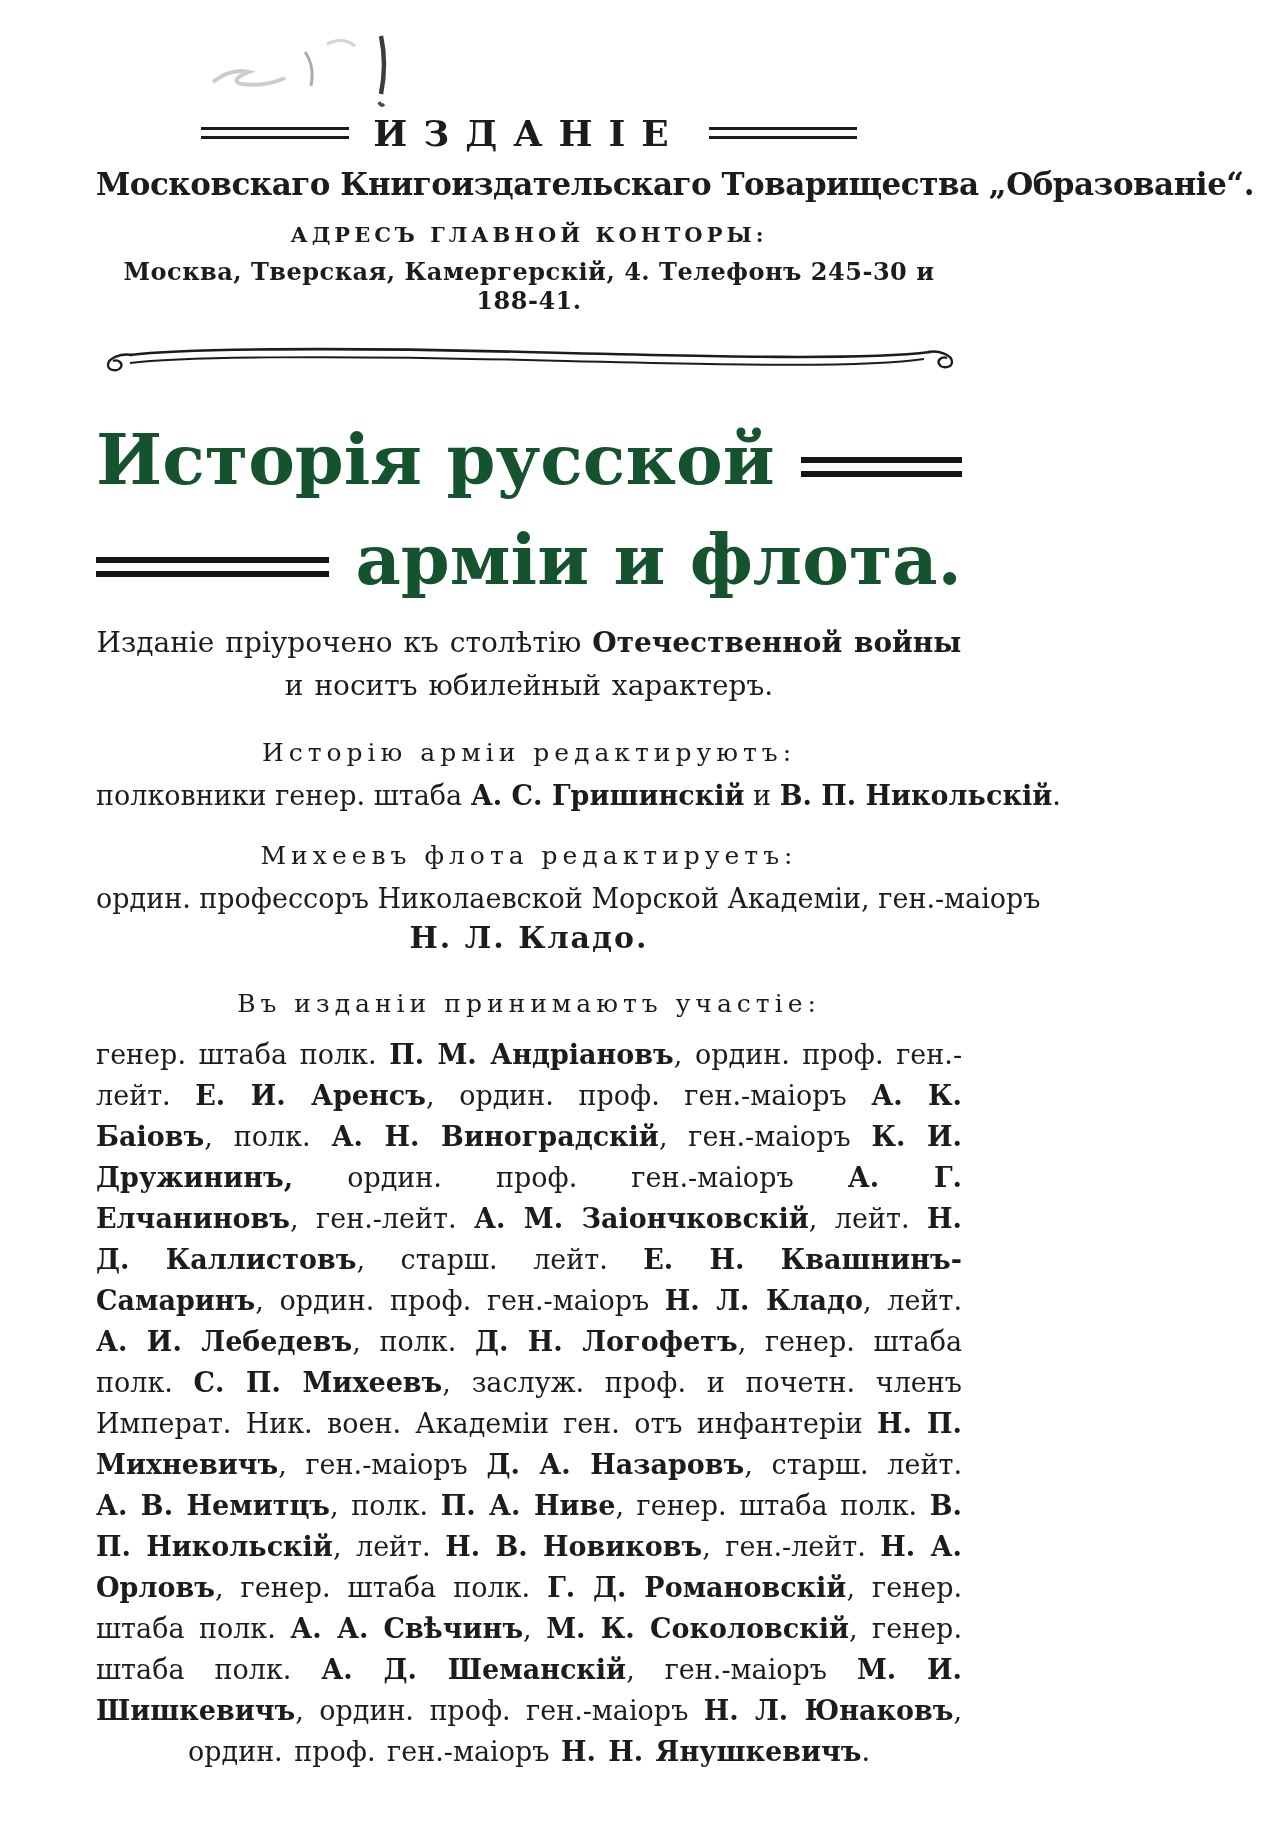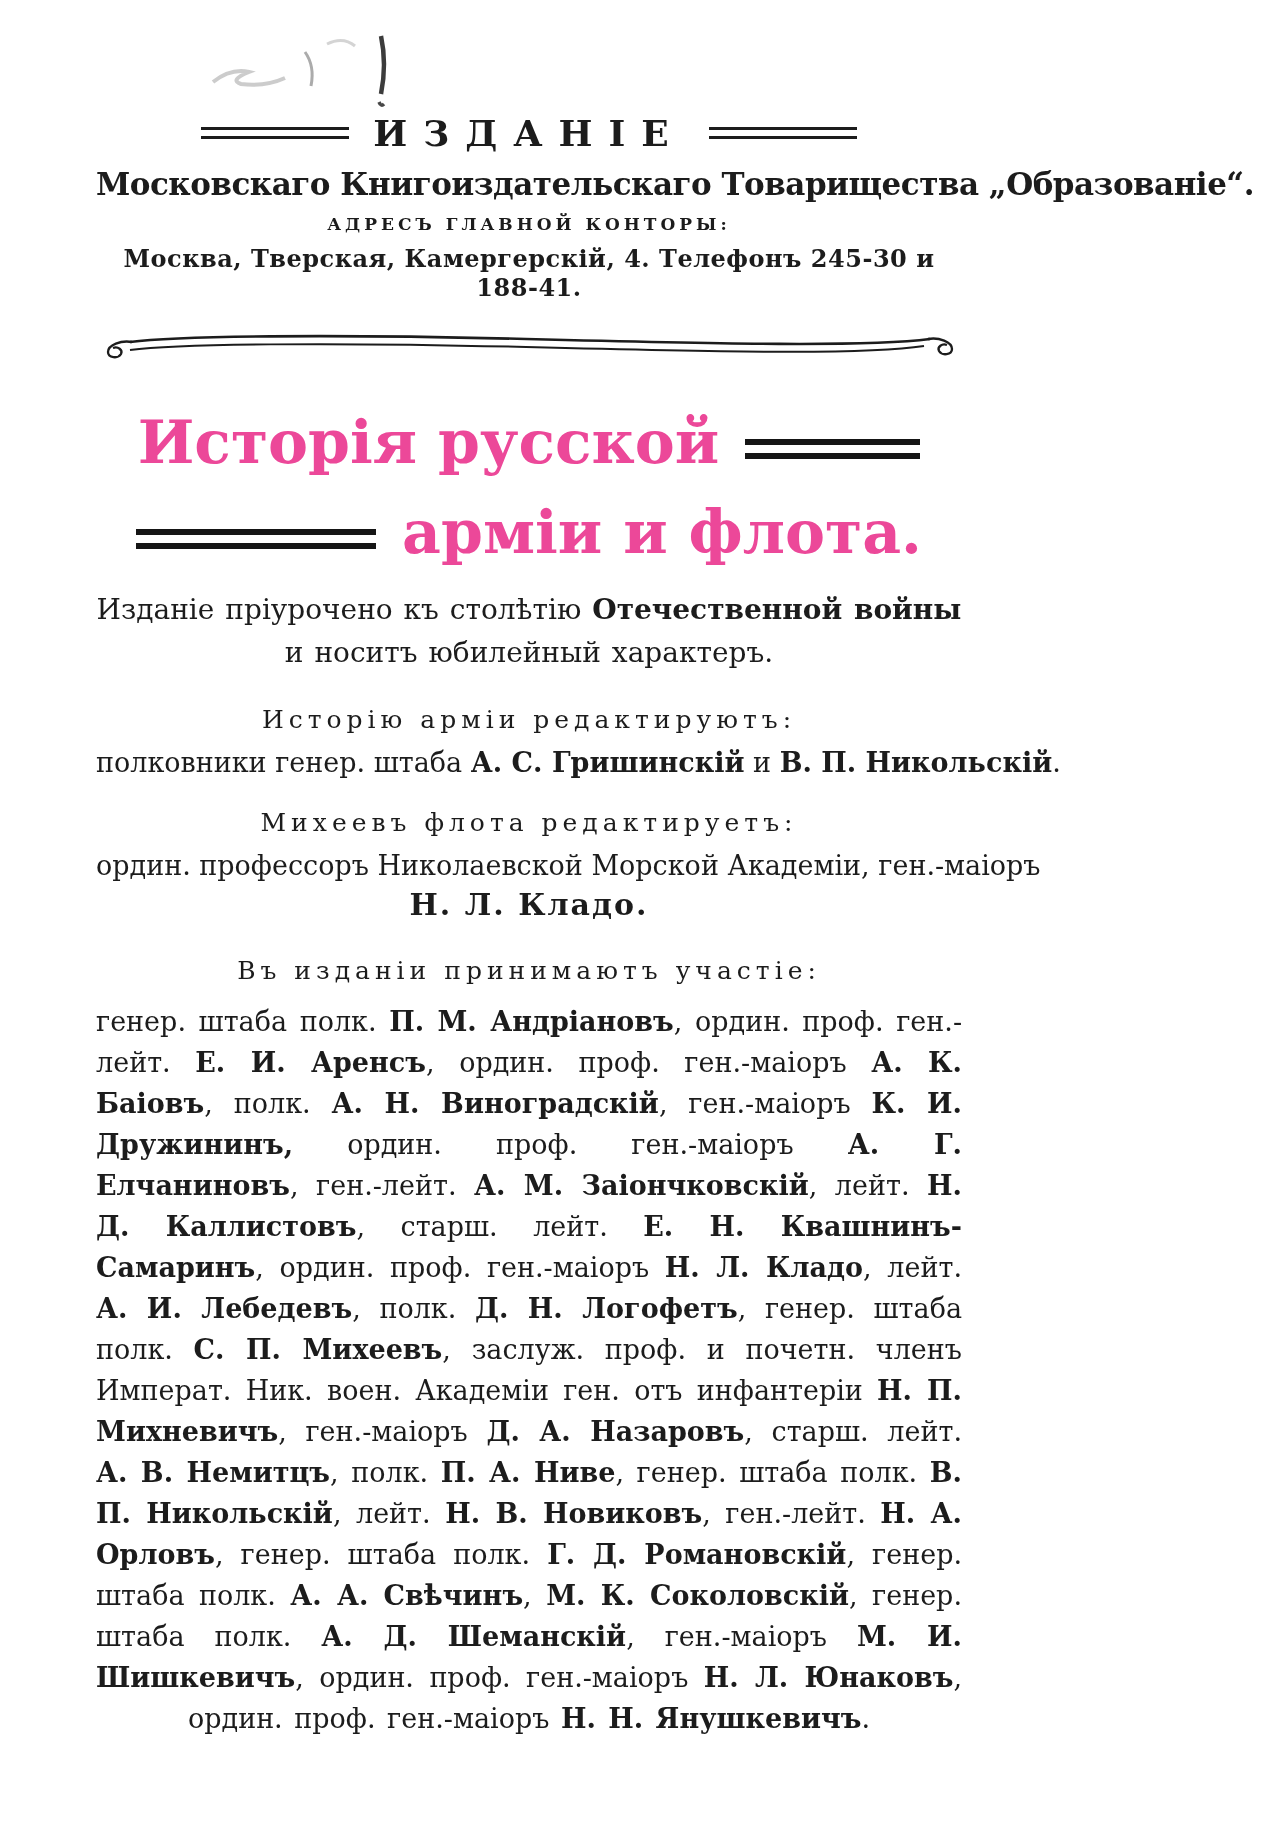--- a/index.html
+++ b/index.html
@@ -14,26 +14,26 @@
   }
   .smudge { position:absolute; left:205px; top:30px; }
   .content { position:absolute; left:96px; top:0; width:866px; }
 
   .edition-row { display:flex; align-items:center; justify-content:center; gap:24px; margin-top:112px; }
   .double-rule { display:inline-block; border-top:3px solid #1c1c1c; border-bottom:3px solid #1c1c1c; height:12px; }
   .rule-sm { width:148px; }
   .edition-label { font-size:36px; font-weight:bold; letter-spacing:16px; white-space:nowrap; }
 
   .publisher { margin-top:12px; text-align:center; font-size:31px; font-weight:bold; white-space:nowrap; letter-spacing:-0.5px; }
-  .address-heading { margin-top:12px; text-align:center; font-size:17px; font-weight:bold; letter-spacing:4px; }
+  .address-heading { margin-top:20px; text-align:center; font-size:21px; font-weight:bold; letter-spacing:4px; }
   .address { margin-top:10px; text-align:center; font-size:24px; font-weight:bold; letter-spacing:0.5px; }
 
   .divider { display:block; margin:24px auto 0 auto; }
 
-  .title { margin-top:50px; font-weight:bold; font-size:60px; line-height:1; color:#ec4899; }
+  .title { margin-top:50px; font-weight:bold; font-size:70px; line-height:1; color:#14532d; }
   .title-line { display:flex; align-items:center; justify-content:center; gap:26px; white-space:nowrap; }
   .title-line + .title-line { margin-top:30px; }
   .rule-title { border-top:6px solid #151515; border-bottom:6px solid #151515; height:20px; }
   .rt-1 { width:175px; margin-top:14px; }
   .rt-2 { width:240px; margin-top:14px; }
 
   .announcement { margin-top:26px; font-size:28px; line-height:1.55; text-align:center; word-spacing:2px; }
   .seg-bold { font-weight:bold; }
 
   .section-heading { margin-top:30px; text-align:center; font-size:25px; letter-spacing:5px; white-space:nowrap; }

